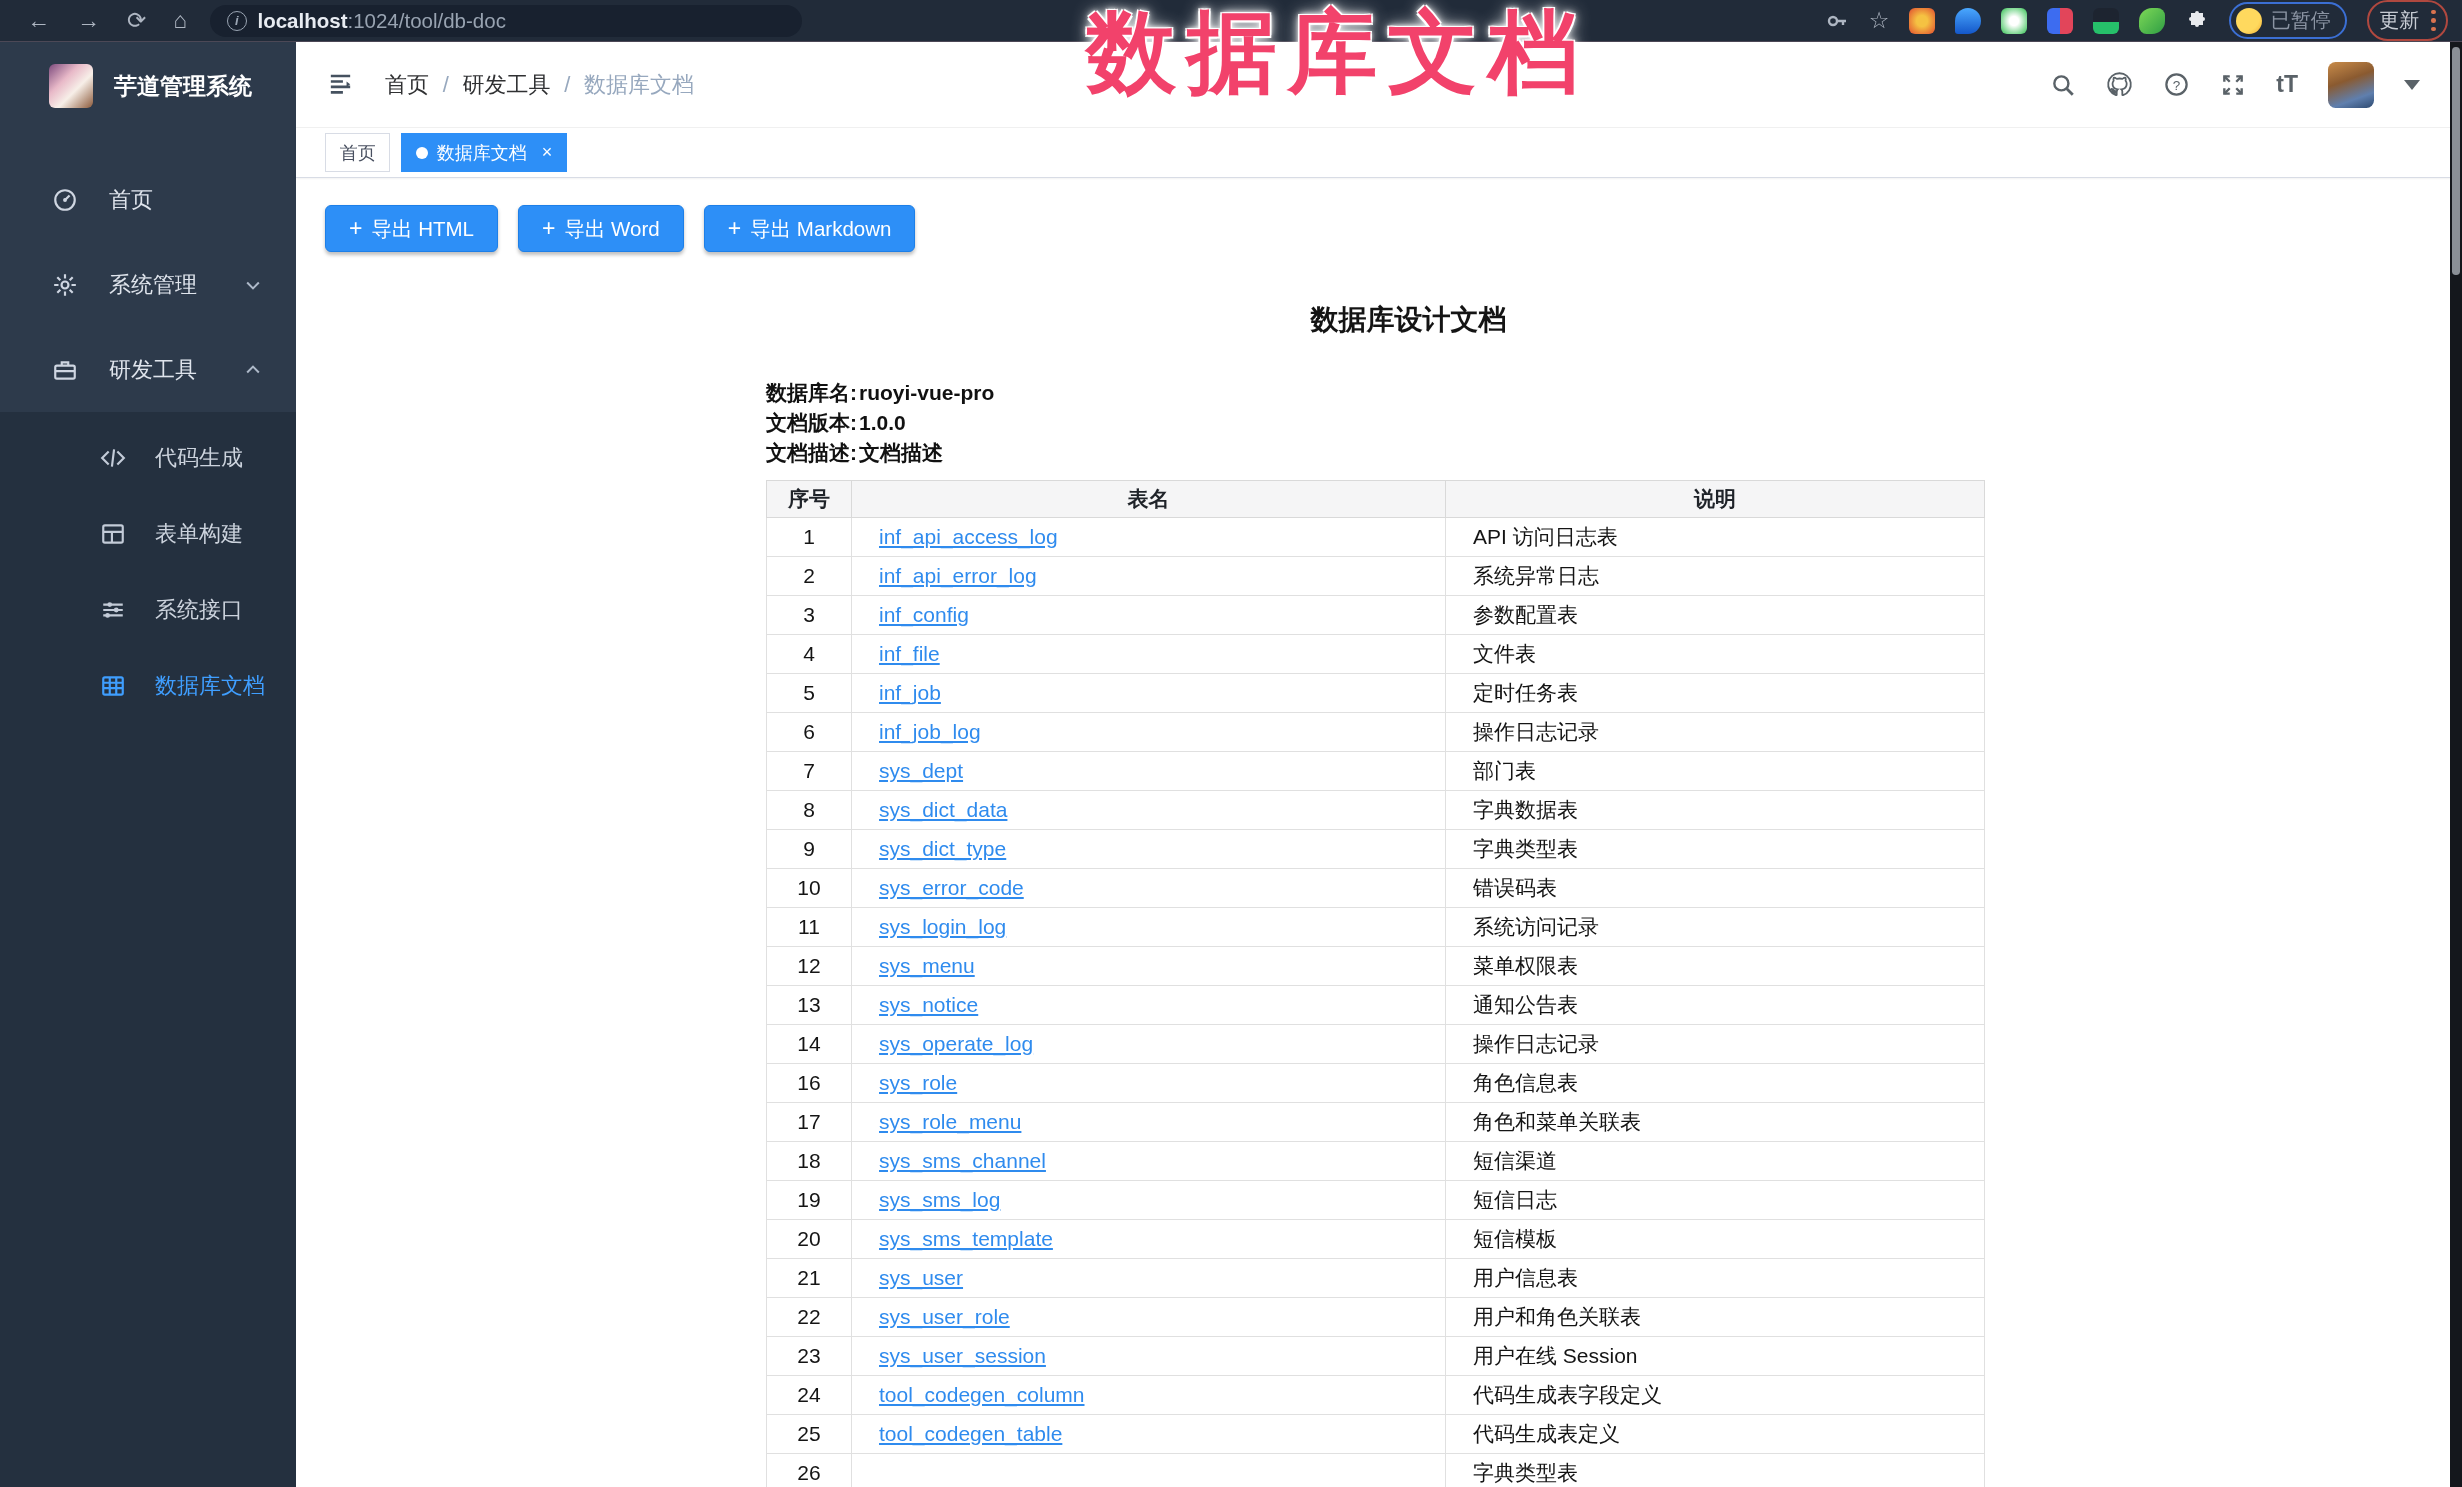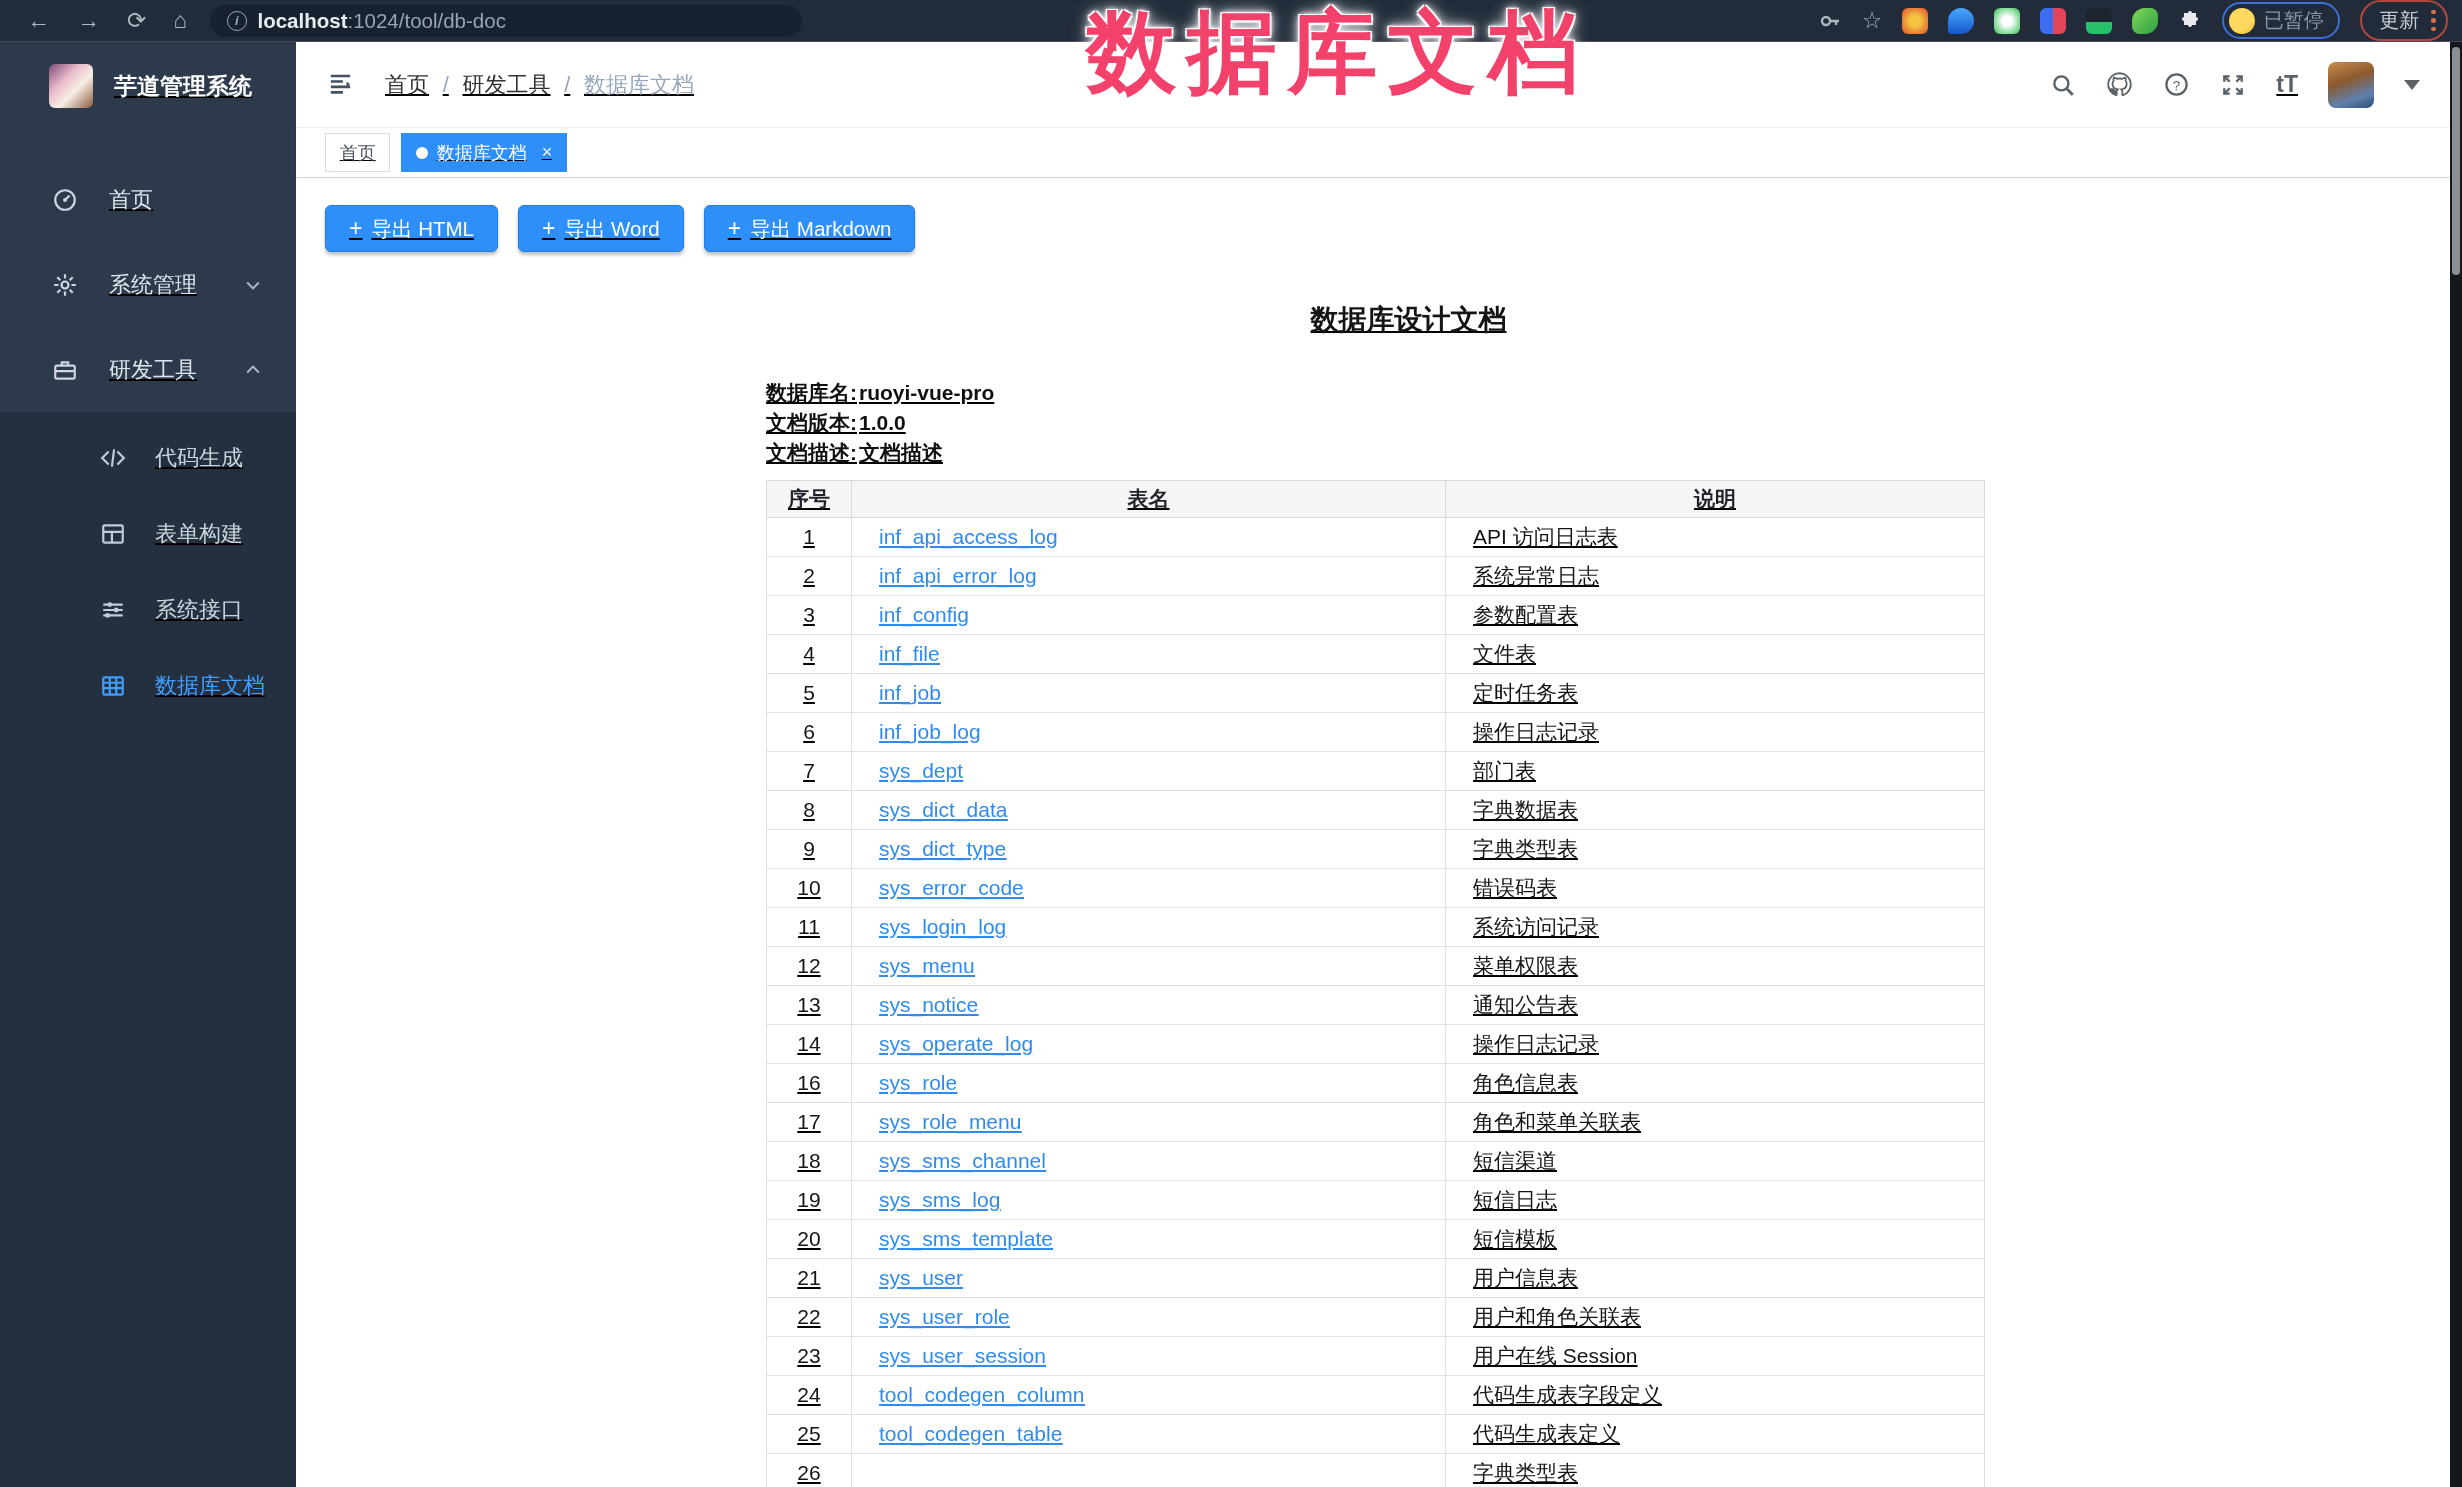--- a/index.html
+++ b/index.html
@@ -19,32 +19,32 @@
   .url-rest { color:#98a3b1; font-size:20.5px; }
   .chrome-right { margin-left:auto; display:flex; align-items:center; gap:20px; padding-right:13.7px; }
   .ext { width:26px; height:26px; border-radius:6px; }
   .profile-chip { display:flex; align-items:center; gap:9px; border:2.3px solid #3b6fd4;
     border-radius:21px; padding:3px 13.7px 3px 4.6px; }
   .emoji-face { width:26px; height:26px; border-radius:50%;
     background:radial-gradient(circle at 35% 35%, #ffd95e 60%, #f0a62b); position:relative; }
   .chip-label { color:#8b94a3; font-size:20px; }
   .update-chip { display:flex; align-items:center; gap:12px; border:2.3px solid #b0483f;
     border-radius:21px; padding:4.6px 10.6px; }
-  .update-label { color:#c7ccd4; font-size:20px;margin-left:7px; }
+  .update-label { color:#c7ccd4; font-size:20px; }
   .kebab { display:flex; flex-direction:column; gap:3.8px; }
   .kebab i { width:4.6px; height:4.6px; background:#d8734f; border-radius:50%; }
 
   
   .overlay-title { position:absolute; left:1086px; top:-7.6px; z-index:60;
     font-size:90px; font-weight:bold; letter-spacing:10.6px; color:#f2426b;
     text-shadow:0 0 4.6px #fff,0 0 9px #fff,1.5px 1.5px 0 #fff,-1.5px -1.5px 0 #fff,
       1.5px -1.5px 0 #fff,-1.5px 1.5px 0 #fff,0 0 16.7px rgba(255,255,255,.9); pointer-events:none; }
 
   
-  .app { display:flex; height:1445px;text-decoration:underline; }
+  .app { display:flex; height:1445px; }
   .sidebar { width:296px; background:#2d3a4b; display:flex; flex-direction:column; flex-shrink:0; }
   .logo-row { height:88px; display:flex; align-items:center; padding-left:49px; gap:21px; }
   .logo-avatar { width:44px; height:44px; border-radius:6px;
     background:linear-gradient(135deg,#7c4a7d 0%,#e8b9c8 35%,#f7efe8 60%,#8c5a3b 100%); }
   .app-title { color:#fff; font-size:23px; font-weight:bold; }
   .menu { padding-top:27px; }
   .mi { height:85px; display:flex; align-items:center; padding:0 33px 0 50px;
     color:#dfe4ec; font-size:22px; cursor:pointer; }
   .mi .ic { width:30px; display:flex; justify-content:center; margin-right:29px; color:#cfd6e2; }
   .mi .chev { margin-left:auto; color:#aeb9c9; }

